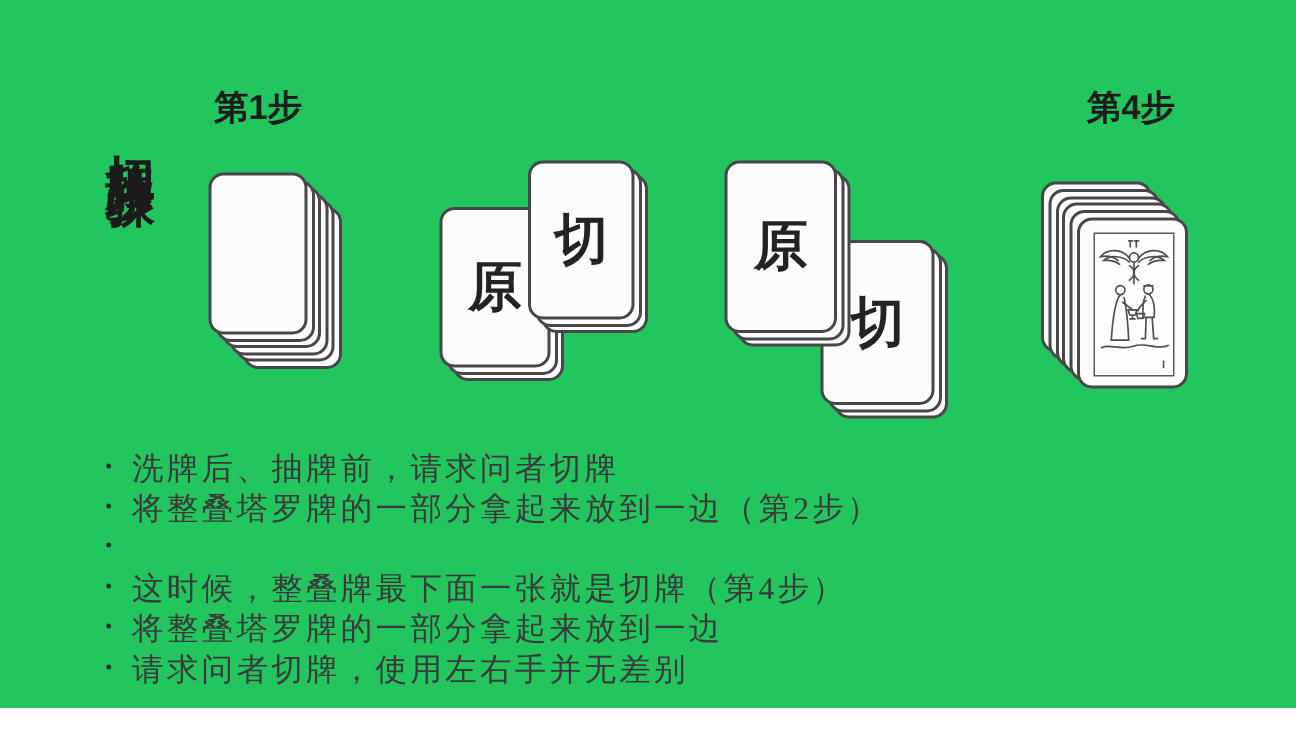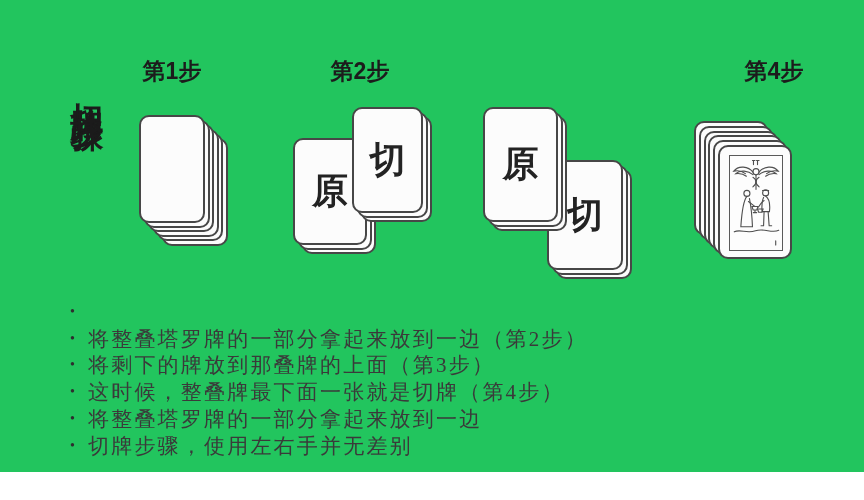--- a/index.html
+++ b/index.html
@@ -47,22 +47,21 @@
   }
 </style>
 </head>
 <body>
 
 <div class="canvas">
 
   <div class="title">切牌步骤</div>
 
   <div class="step-label" style="left:122px;">第1步</div>
-  <div class="step-label" style="left:310px;">第2步</div>
-  <div class="step-label" style="left:724px;">第4步</div>
+  <div class="step-label" style="left:704px;">第4步</div>
 
   <div>
     <div class="card" style="left:162px; top:138px; width:66px; height:108px;"></div>
     <div class="card" style="left:157.4px; top:133.4px; width:66px; height:108px;"></div>
     <div class="card" style="left:152.8px; top:128.8px; width:66px; height:108px;"></div>
     <div class="card" style="left:148.2px; top:124.2px; width:66px; height:108px;"></div>
     <div class="card" style="left:143.6px; top:119.6px; width:66px; height:108px;"></div>
     <div class="card" style="left:139px; top:115px; width:66px; height:108px;"></div>
   </div>
 
@@ -137,36 +136,36 @@
 
           <path d="M45 84 v4"></path>
         </svg>
       </div>
     </div>
   </div>
 
   <ul class="notes">
     <li>
       <span class="dot">•</span>
+      <span>洗牌后、抽牌前，请求问者切牌</span>
     </li>
     <li>
       <span class="dot">•</span>
       <span>将整叠塔罗牌的一部分拿起来放到一边（第2步）</span>
     </li>
     <li>
       <span class="dot">•</span>
-      <span>将剩下的牌放到那叠牌的上面（第3步）</span>
     </li>
     <li>
       <span class="dot">•</span>
       <span>这时候，整叠牌最下面一张就是切牌（第4步）</span>
     </li>
     <li>
       <span class="dot">•</span>
       <span>将整叠塔罗牌的一部分拿起来放到一边</span>
     </li>
     <li>
       <span class="dot">•</span>
-      <span>切牌步骤，使用左右手并无差别</span>
+      <span>请求问者切牌，使用左右手并无差别</span>
     </li>
   </ul>
 
 </div>
 
 </body></html>

